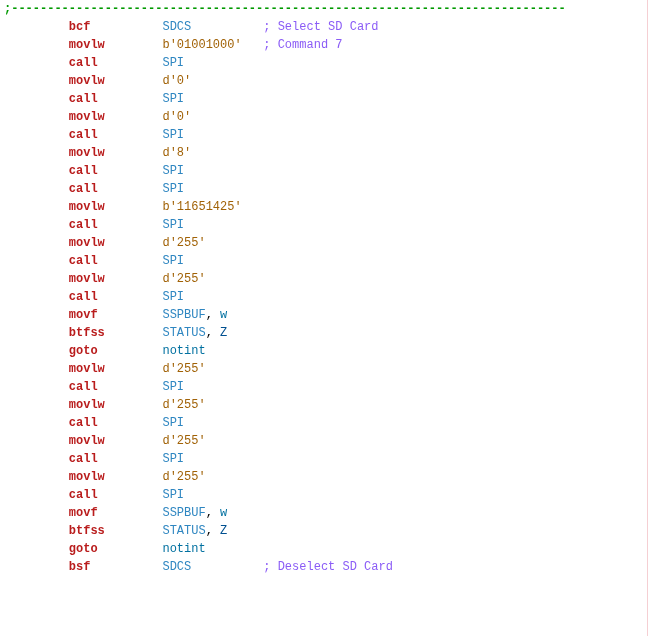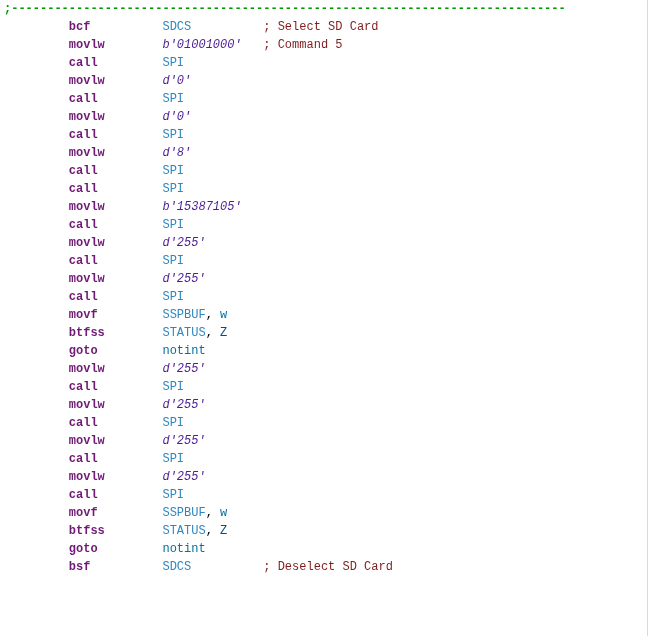--- a/index.html
+++ b/index.html
@@ -26,45 +26,45 @@
     white-space: pre;
     padding-left: 4px;
   }
   .code {
     padding-left: 4px;
   }
   .row {
     white-space: pre;
     height: 18px;
   }
-  .mn { color: #701a75; font-weight: bold; }
+  .mn { color: #b91c1c; font-weight: bold; }
   .op-ident { color: #2e86c1; font-family: Liberation Mono, monospace; }
-  .op-lit { color: #4c1d95; font-style: italic; }
+  .op-lit { color: #a16207; }
   .op-low { color: #0070a0; }
   .op-flag { color: #005090; }
-  .cm { color: #7f1d1d; margin-top: 32px; }
+  .cm { color: #8b5cf6; margin-top: 32px; }
   .pl { color: #000; }
 </style>
 </head>
 <body>
 
 <div class="container">
   <div class="dashline">;-----------------------------------------------------------------------------</div>
   <div class="code" id="code">
       <div class="row"><span class="pl">         </span><span class="mn">bcf</span><span class="pl">          </span><span class="op-ident">SDCS</span><span class="pl">          </span><span class="cm">; Select SD Card</span></div>
-      <div class="row"><span class="pl">         </span><span class="mn">movlw</span><span class="pl">        </span><span class="op-lit">b'01001000'</span><span class="pl">   </span><span class="cm">; Command 5</span></div>
+      <div class="row"><span class="pl">         </span><span class="mn">movlw</span><span class="pl">        </span><span class="op-lit">b'01001000'</span><span class="pl">   </span><span class="cm">; Command 7</span></div>
       <div class="row"><span class="pl">         </span><span class="mn">call</span><span class="pl">         </span><span class="op-ident">SPI</span></div>
       <div class="row"><span class="pl">         </span><span class="mn">movlw</span><span class="pl">        </span><span class="op-lit">d'0'</span></div>
       <div class="row"><span class="pl">         </span><span class="mn">call</span><span class="pl">         </span><span class="op-ident">SPI</span></div>
       <div class="row"><span class="pl">         </span><span class="mn">movlw</span><span class="pl">        </span><span class="op-lit">d'0'</span></div>
       <div class="row"><span class="pl">         </span><span class="mn">call</span><span class="pl">         </span><span class="op-ident">SPI</span></div>
       <div class="row"><span class="pl">         </span><span class="mn">movlw</span><span class="pl">        </span><span class="op-lit">d'8'</span></div>
       <div class="row"><span class="pl">         </span><span class="mn">call</span><span class="pl">         </span><span class="op-ident">SPI</span></div>
       <div class="row"><span class="pl">         </span><span class="mn">call</span><span class="pl">         </span><span class="op-ident">SPI</span></div>
-      <div class="row"><span class="pl">         </span><span class="mn">movlw</span><span class="pl">        </span><span class="op-lit">b'15387105'</span></div>
+      <div class="row"><span class="pl">         </span><span class="mn">movlw</span><span class="pl">        </span><span class="op-lit">b'11651425'</span></div>
       <div class="row"><span class="pl">         </span><span class="mn">call</span><span class="pl">         </span><span class="op-ident">SPI</span></div>
       <div class="row"><span class="pl">         </span><span class="mn">movlw</span><span class="pl">        </span><span class="op-lit">d'255'</span></div>
       <div class="row"><span class="pl">         </span><span class="mn">call</span><span class="pl">         </span><span class="op-ident">SPI</span></div>
       <div class="row"><span class="pl">         </span><span class="mn">movlw</span><span class="pl">        </span><span class="op-lit">d'255'</span></div>
       <div class="row"><span class="pl">         </span><span class="mn">call</span><span class="pl">         </span><span class="op-ident">SPI</span></div>
       <div class="row"><span class="pl">         </span><span class="mn">movf</span><span class="pl">         </span><span class="op-ident">SSPBUF</span><span class="pl">, </span><span class="op-low">w</span></div>
       <div class="row"><span class="pl">         </span><span class="mn">btfss</span><span class="pl">        </span><span class="op-ident">STATUS</span><span class="pl">, </span><span class="op-flag">Z</span></div>
       <div class="row"><span class="pl">         </span><span class="mn">goto</span><span class="pl">         </span><span class="op-low">notint</span></div>
       <div class="row"><span class="pl">         </span><span class="mn">movlw</span><span class="pl">        </span><span class="op-lit">d'255'</span></div>
       <div class="row"><span class="pl">         </span><span class="mn">call</span><span class="pl">         </span><span class="op-ident">SPI</span></div>

